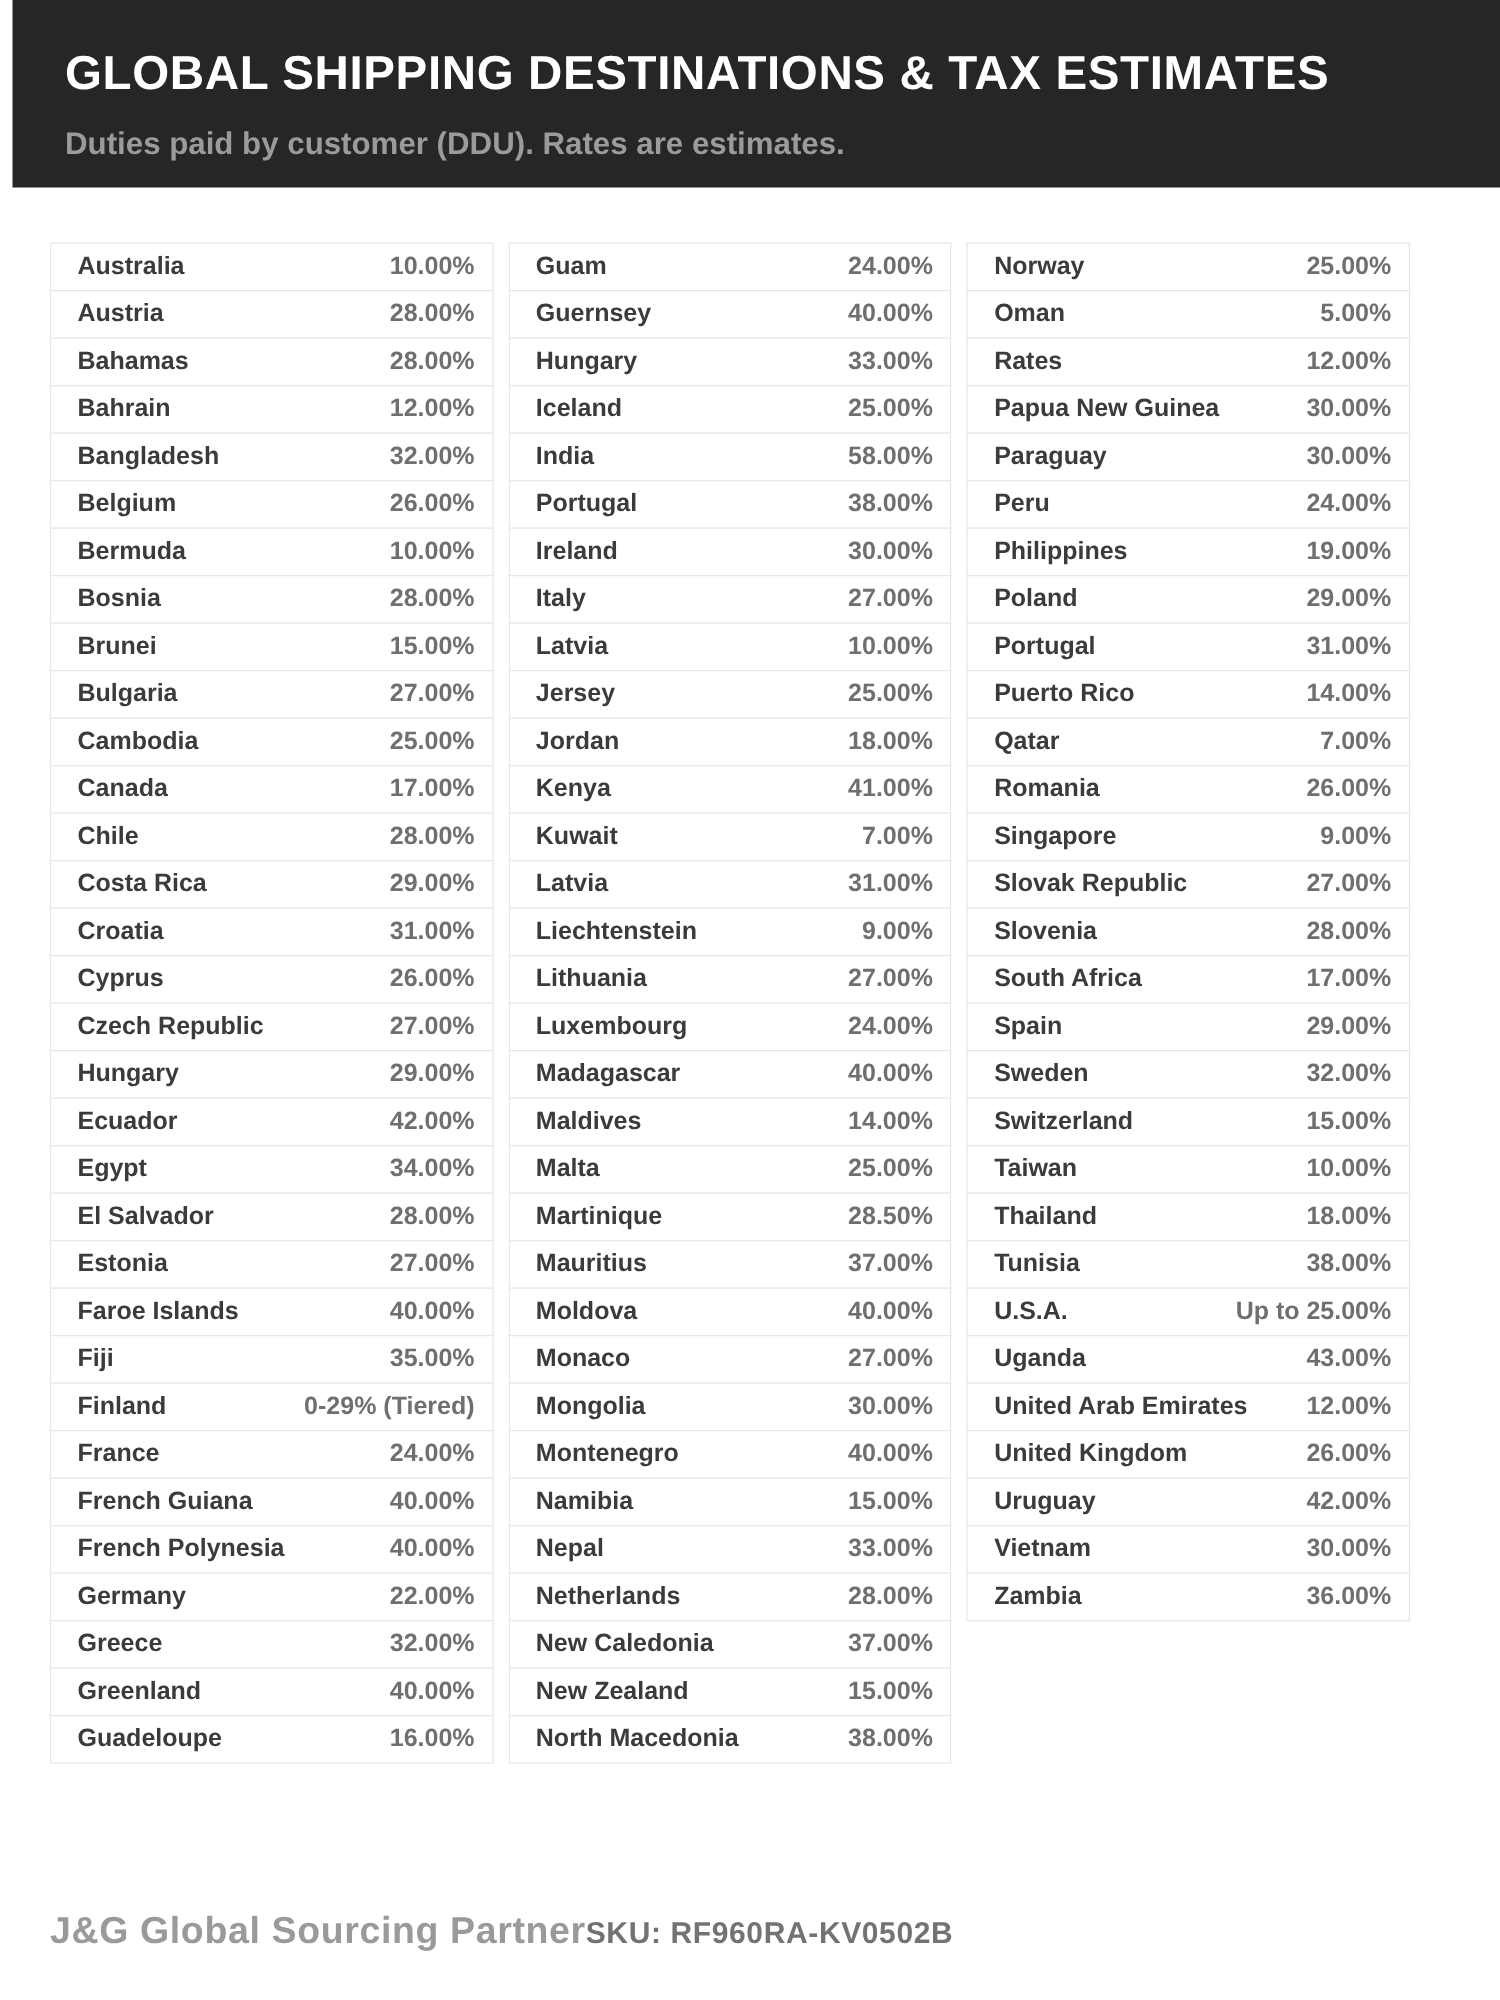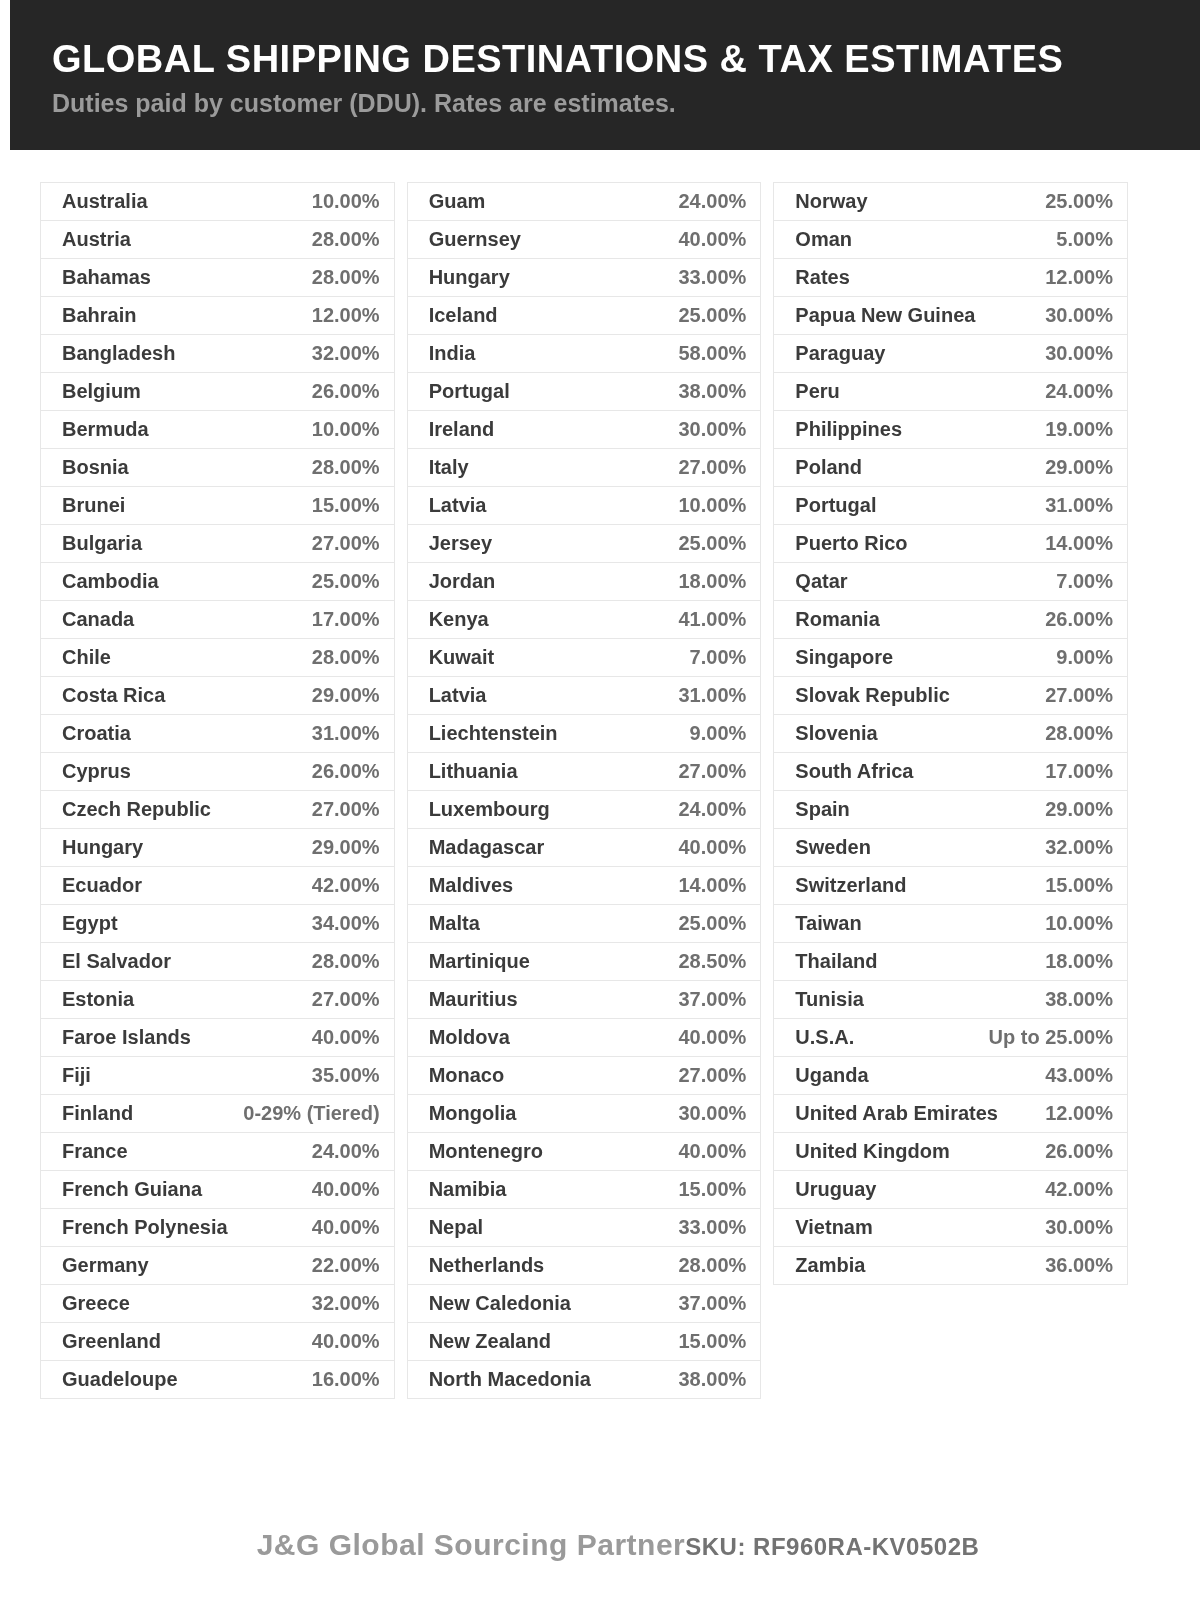--- a/index.html
+++ b/index.html
@@ -25,21 +25,21 @@
     font-size: 38px;
     font-weight: bold;
     letter-spacing: 0.5px;
     line-height: 1.05;
     white-space: nowrap;
   }
   .header .subtitle {
     color: #9b9b9b;
     font-size: 25px;
     font-weight: bold;
-    margin-top: 9px;
+    margin-top: 21px;
     white-space: nowrap;
   }
 
   
   .table-wrap {
     margin: 28px 72px 0 40px;
     display: grid;
     grid-template-columns: 1fr 1fr 1fr;
     column-gap: 12px;
     align-items: start;
@@ -49,21 +49,21 @@
     height: 39px;
     box-sizing: border-box;
     background: #ffffff;
     border: 1px solid #e7e7e7;
     margin-top: -1px;
     display: flex;
     justify-content: space-between;
     align-items: center;
     padding: 0 14px 0 21px;
   }
-  .row:first-child { margin-top: 4px; }
+  .row:first-child { margin-top: 16px; }
   .country {
     color: #3b3b3b;
     font-size: 20px;
     font-weight: bold;
     white-space: nowrap;
   }
   .rate {
     color: #6f6f6f;
     font-size: 20px;
     font-weight: bold;
@@ -71,21 +71,21 @@
     margin-left: 8px;
   }
 
   
   .footer {
     position: absolute;
     left: 0;
     right: 0;
     bottom: 38px;
     display: flex;
-    justify-content: center;
+    justify-content: flex-start;
     align-items: baseline;
     padding: 0 4px 0 40px;
   }
   .brand {
     color: #9a9a9a;
     font-size: 30px;
     font-weight: bold;
     letter-spacing: 0.5px;
   }
   .sku {

